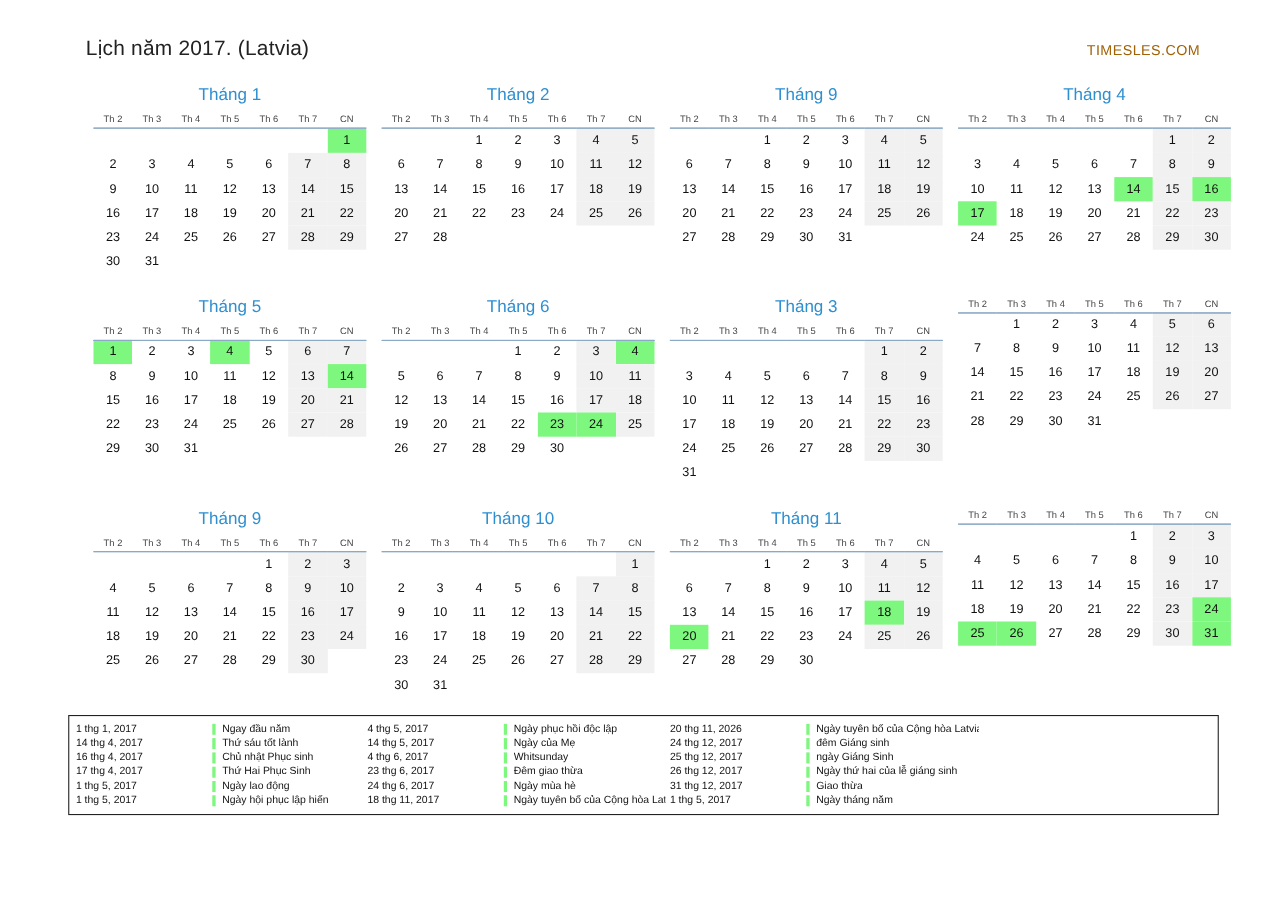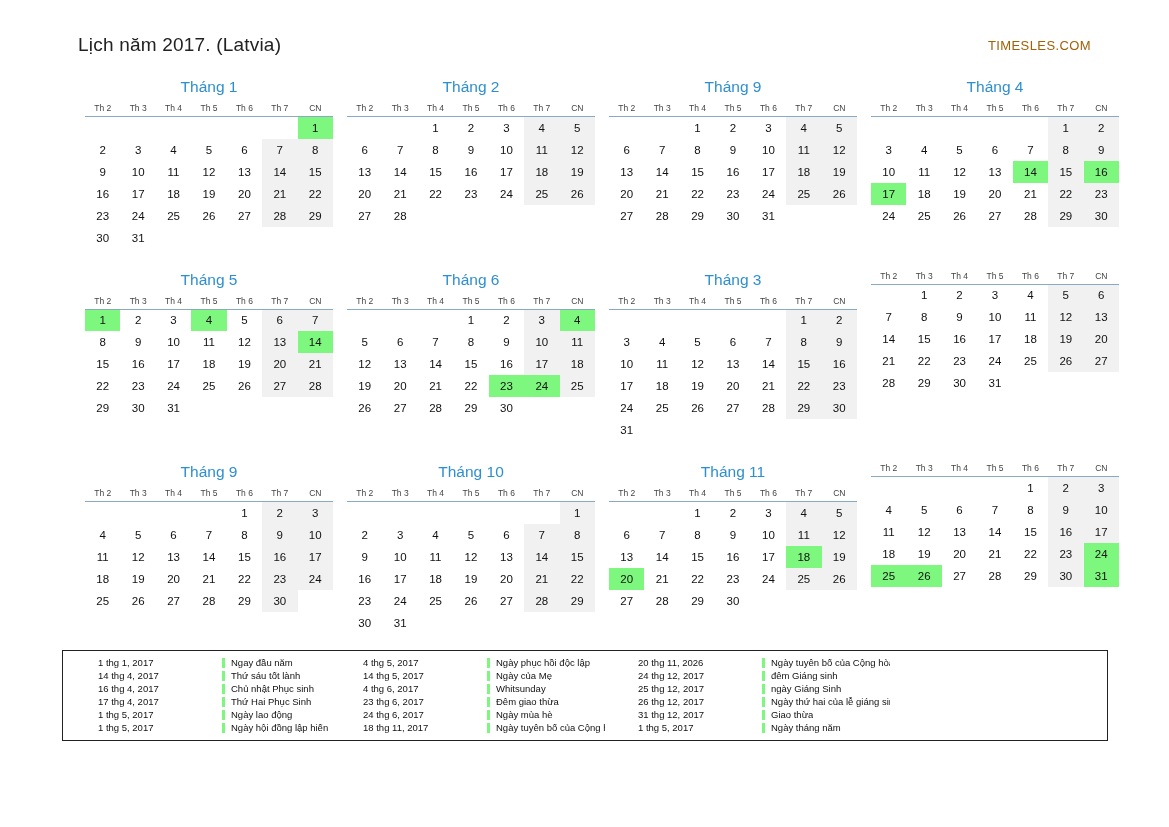--- a/index.html
+++ b/index.html
@@ -97,21 +97,21 @@
   .legend-col.c2 { width: 275px; }
   .legend-col.c3 { width: 285px; }
   .legend-row {
     display: flex;
     align-items: center;
     height: 13px;
     font-size: 9.5px;
     color: #111;
     line-height: 13px;
   }
-  .legend-date { width: 124px; flex: 0 0 124px; white-space: nowrap; margin-left: 29px; }
+  .legend-date { width: 124px; flex: 0 0 124px; white-space: nowrap; }
   .legend-bar {
     width: 3px; height: 10px;
     background: #7df77d;
     flex: 0 0 3px;
     margin-right: 6px;
   }
   .legend-name { white-space: nowrap; overflow: hidden; }
 </style>
 </head>
 <body>
@@ -930,21 +930,21 @@
           <span class="legend-name">Thứ Hai Phục Sinh</span>
         </div>
         <div class="legend-row">
           <span class="legend-date">1 thg 5, 2017</span>
           <span class="legend-bar"></span>
           <span class="legend-name">Ngày lao động</span>
         </div>
         <div class="legend-row">
           <span class="legend-date">1 thg 5, 2017</span>
           <span class="legend-bar"></span>
-          <span class="legend-name">Ngày hội đồng lập hiến</span>
+          <span class="legend-name">Ngày hội phục lập hiến</span>
         </div>
       </div>
       <div class="legend-col c2">
         <div class="legend-row">
           <span class="legend-date">4 thg 5, 2017</span>
           <span class="legend-bar"></span>
           <span class="legend-name">Ngày phục hồi độc lập</span>
         </div>
         <div class="legend-row">
           <span class="legend-date">14 thg 5, 2017</span>

